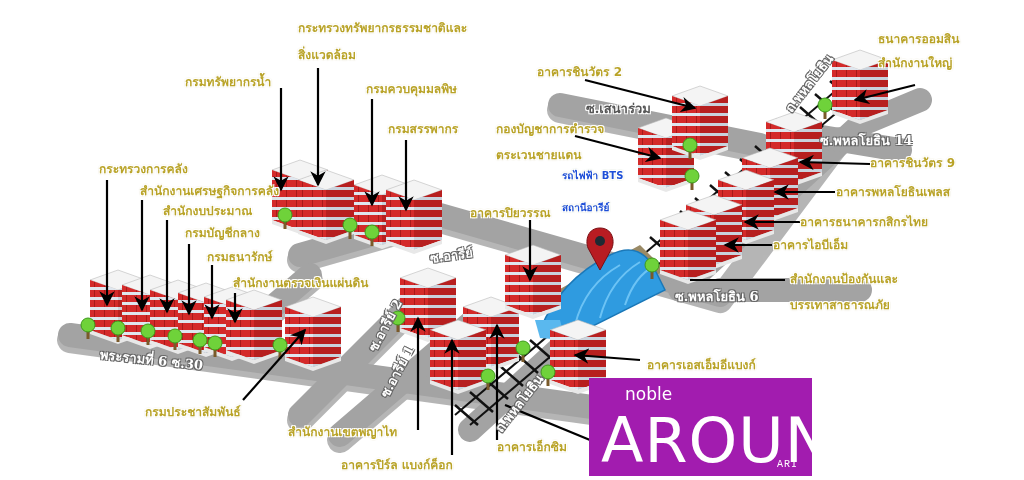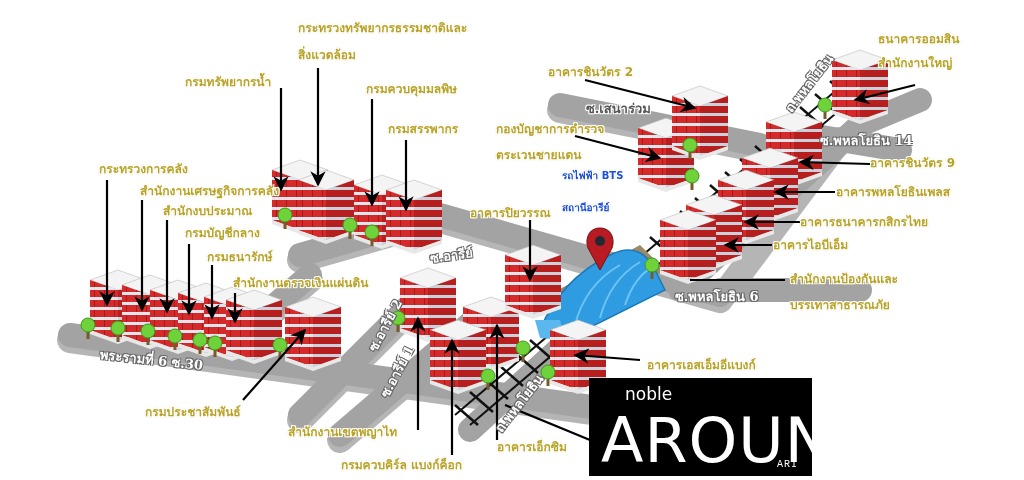--- a/index.html
+++ b/index.html
@@ -4,21 +4,21 @@
 <style>
   html,body{margin:0;padding:0;background:#fff;}
   body{width:1024px;height:480px;position:relative;overflow:hidden;font-family:"DejaVu Sans",sans-serif;}
   #map{position:absolute;left:0;top:0;width:1024px;height:480px;}
   .lbl{position:absolute;white-space:nowrap;font-family:"DejaVu Sans",sans-serif;font-weight:bold;font-size:12px;line-height:14px;
        color:#b9a327;text-shadow:-1px -1px 0 #fff,1px -1px 0 #fff,-1px 1px 0 #fff,1px 1px 0 #fff,0 0 2px #8a7a10;}
   .lbl.green{color:#1d4ed8;font-size:10px;line-height:16px;text-shadow:-1px -1px 0 #fff,1px -1px 0 #fff,-1px 1px 0 #fff,1px 1px 0 #fff,0 0 2px #2a5a16;}
   .road{position:absolute;white-space:nowrap;font-family:"DejaVu Serif",serif;font-weight:bold;font-size:13px;color:#fff;
         text-shadow:-1px -1px 0 #666,1px -1px 0 #666,-1px 1px 0 #666,1px 1px 0 #666;transform-origin:left center;}
   .road.dark{color:#555;text-shadow:-1px -1px 0 #fff,1px -1px 0 #fff,-1px 1px 0 #fff,1px 1px 0 #fff;}
-  #logo{position:absolute;left:589px;top:378px;width:223px;height:98px;background:#000000;}
+  #logo{position:absolute;left:589px;top:378px;width:223px;height:98px;background:#a21caf;}
   #logo .noble{position:absolute;left:36px;top:6px;color:#fff;font-family:"DejaVu Sans",sans-serif;font-size:17px;}
   #logo .around{position:absolute;left:12px;top:26px;color:#fff;font-family:"DejaVu Sans",sans-serif;font-size:62px;letter-spacing:1px;font-weight:normal;}
   #logo .ari{position:absolute;right:14px;bottom:6px;color:#fff;font-family:Liberation Mono, monospace;font-size:10px;letter-spacing:1px;}
 </style>
 </head>
 <body>
 
 <div id="map">
 <svg width="1024" height="480" viewBox="0 0 1024 480">
   <defs>
@@ -210,25 +210,25 @@
 <span class="lbl" style="left:366px;top:82px;">กรมควบคุมมลพิษ</span>
 <span class="lbl" style="left:388px;top:122px;">กรมสรรพากร</span>
 <span class="lbl" style="left:99px;top:162px;">กระทรวงการคลัง</span>
 <span class="lbl" style="left:140px;top:184px;">สำนักงานเศรษฐกิจการคลัง</span>
 <span class="lbl" style="left:163px;top:204px;">สำนักงบประมาณ</span>
 <span class="lbl" style="left:185px;top:226px;">กรมบัญชีกลาง</span>
 <span class="lbl" style="left:207px;top:250px;">กรมธนารักษ์</span>
 <span class="lbl" style="left:233px;top:276px;">สำนักงานตรวจเงินแผ่นดิน</span>
 <span class="lbl" style="left:145px;top:405px;">กรมประชาสัมพันธ์</span>
 <span class="lbl" style="left:288px;top:425px;">สำนักงานเขตพญาไท</span>
-<span class="lbl" style="left:341px;top:458px;">กรมควบคิร์ล แบงก์ค็อก</span>
+<span class="lbl" style="left:341px;top:458px;">อาคารปิร์ล แบงก์ค็อก</span>
 <span class="lbl" style="left:497px;top:440px;">อาคารเอ็กซิม</span>
 <span class="lbl" style="left:647px;top:358px;">อาคารเอสเอ็มอีแบงก์</span>
 <span class="lbl" style="left:470px;top:206px;">อาคารปิยวรรณ</span>
-<span class="lbl" style="left:548px;top:65px;">อาคารชินวัตร 2</span>
+<span class="lbl" style="left:537px;top:65px;">อาคารชินวัตร 2</span>
 <span class="lbl" style="left:496px;top:122px;">กองบัญชาการตำรวจ</span>
 <span class="lbl" style="left:496px;top:148px;">ตระเวนชายแดน</span>
 <span class="lbl" style="left:878px;top:32px;">ธนาคารออมสิน</span>
 <span class="lbl" style="left:878px;top:56px;font-family:Liberation Serif, serif;">สำนักงานใหญ่</span>
 <span class="lbl" style="left:870px;top:156px;">อาคารชินวัตร 9</span>
 <span class="lbl" style="left:836px;top:185px;">อาคารพหลโยธินเพลส</span>
 <span class="lbl" style="left:800px;top:215px;">อาคารธนาคารกสิกรไทย</span>
 <span class="lbl" style="left:773px;top:238px;">อาคารไอบีเอ็ม</span>
 <span class="lbl" style="left:790px;top:272px;">สำนักงานป้องกันและ</span>
 <span class="lbl" style="left:790px;top:298px;">บรรเทาสาธารณภัย</span>

